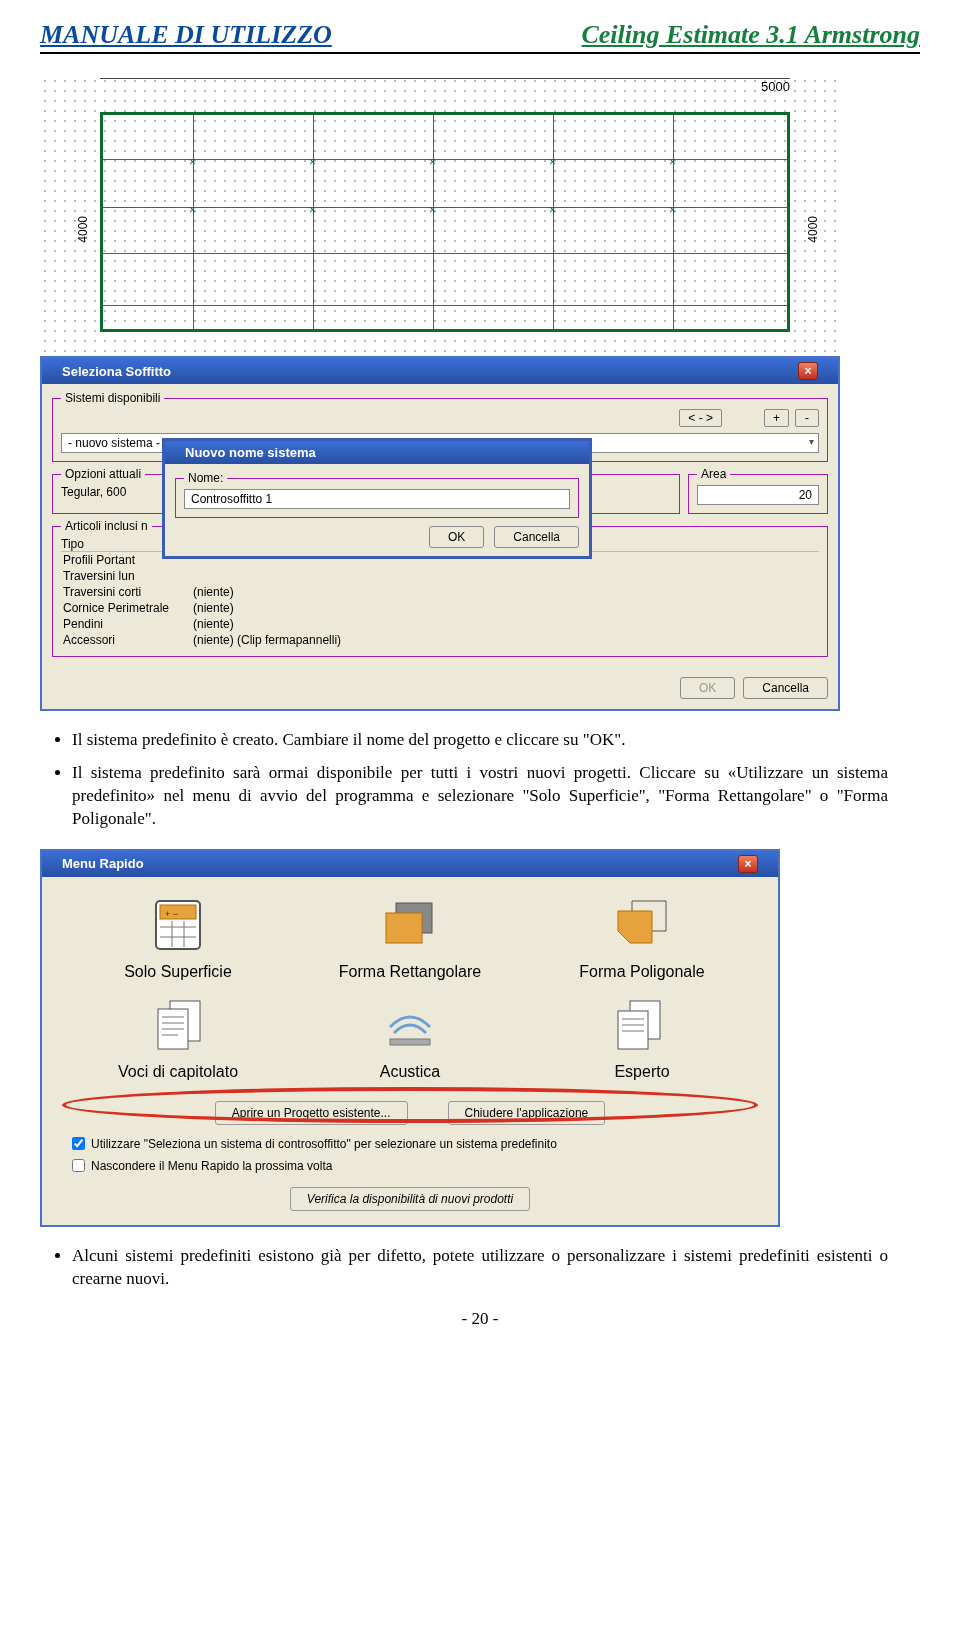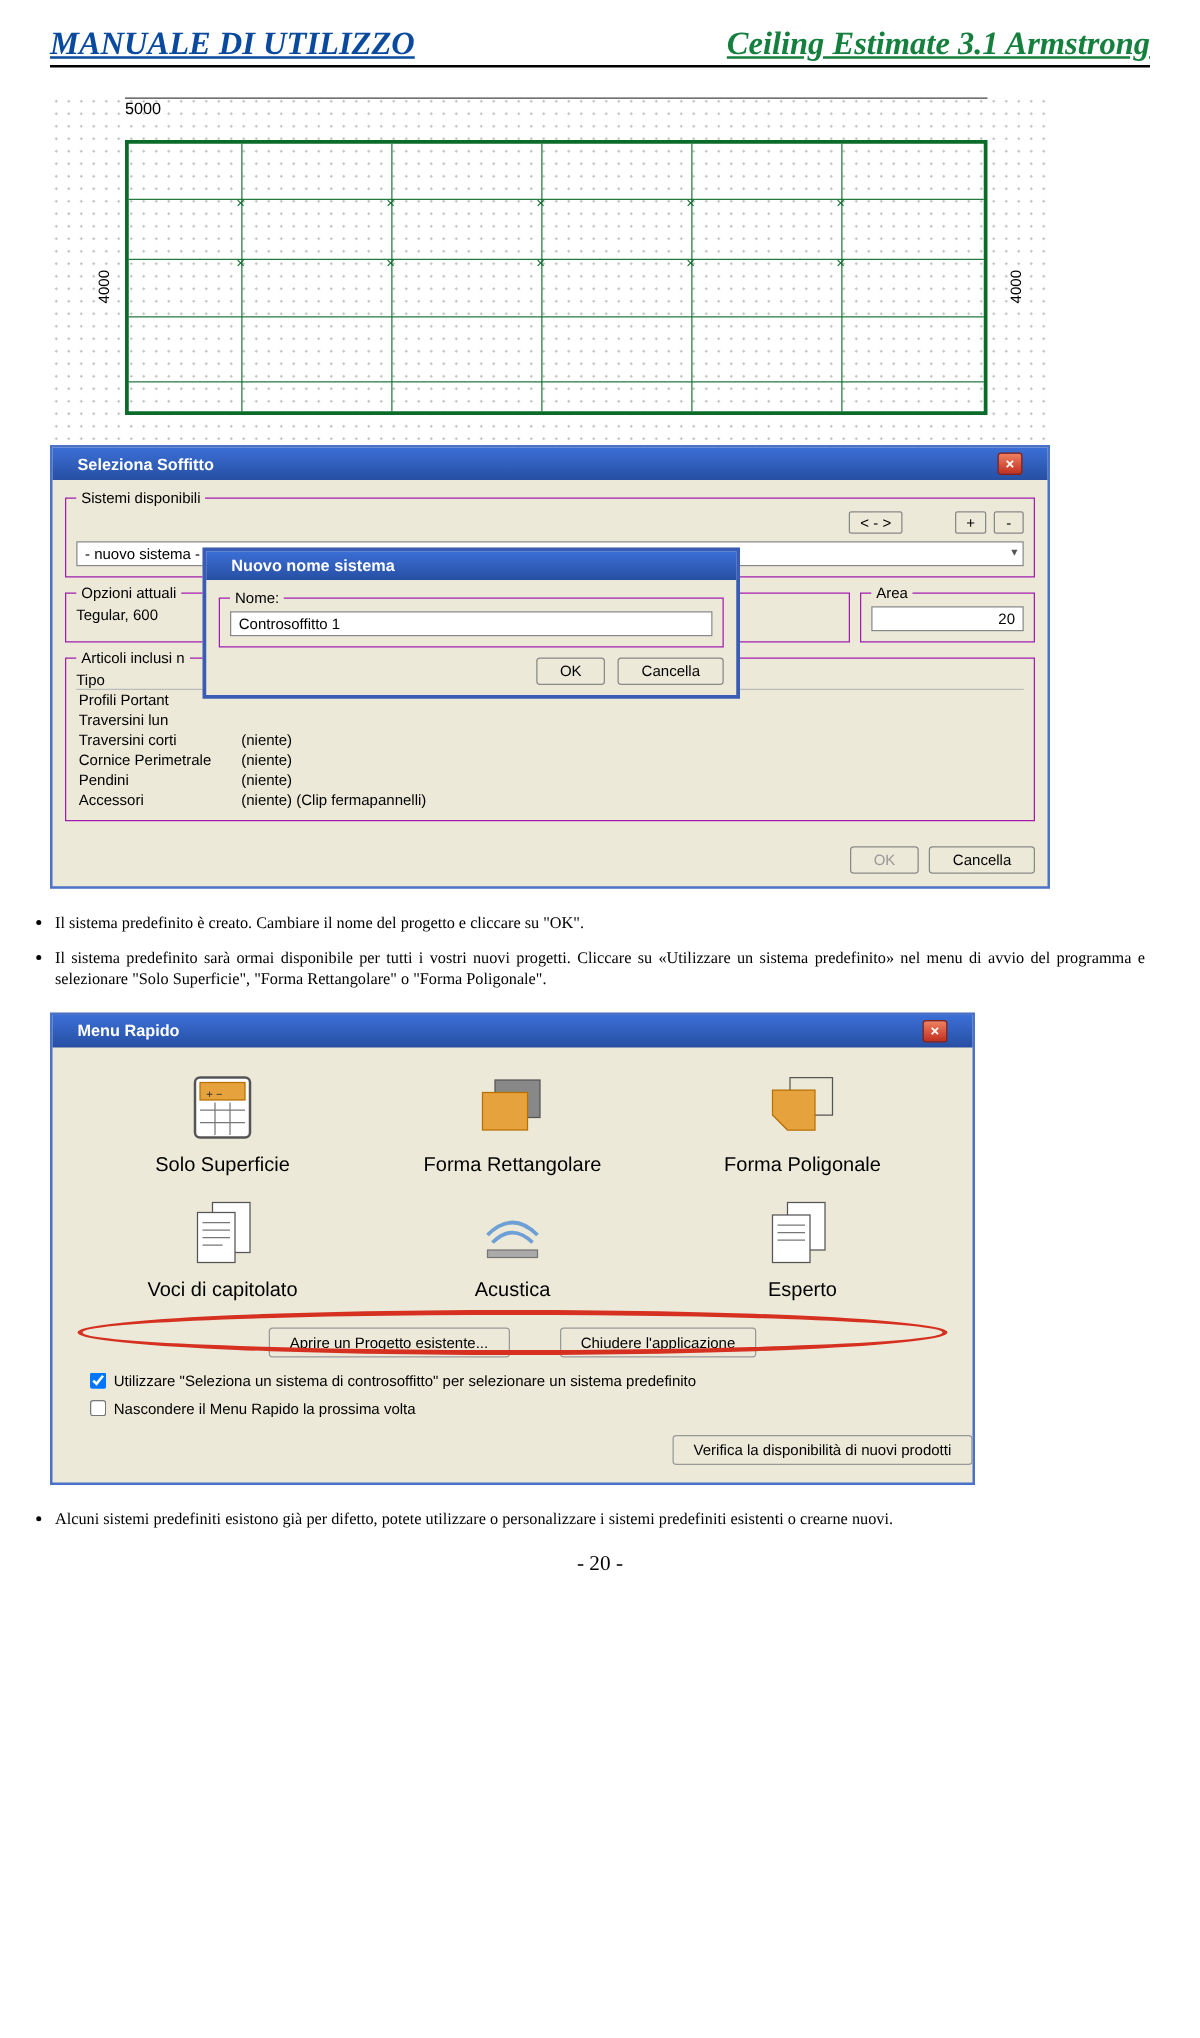--- a/index.html
+++ b/index.html
@@ -39,21 +39,21 @@
     position: relative;
     background: #fff;
     background-image: radial-gradient(circle, #bbb 0.8px, transparent 0.8px);
     background-size: 10px 10px;
     margin-top: 5px;
   }
   .dim-top {
     position: absolute;
     top: 2px; left: 60px; right: 50px;
     border-top: 1px solid #444;
-    text-align: left;
+    text-align: right;
     font-family: Arial, sans-serif;
     font-size: 13px;
   }
   .rect-outline {
     position: absolute;
     top: 36px; left: 60px; width: 690px; height: 220px;
     border: 3px solid #0a6b2a;
   }
   .ggrid { position: absolute; background: #0a6b2a; opacity: 0.9; }
   .dim-left, .dim-right {
@@ -159,21 +159,21 @@
     background: #ece9d8;
     border: 1px solid #888;
     border-radius: 3px;
     padding: 3px 18px;
     font-size: 12px;
     cursor: pointer;
   }
   .win-footer { display: flex; justify-content: flex-end; gap: 8px; padding: 6px 10px 10px; }
 
   
-  .bullets { margin: 18px 4px; font-size: 13px; line-height: 1.35; font-family: Liberation Serif, serif; }
+  .bullets { margin: 18px 32px; font-size: 17px; line-height: 1.35; font-family: Liberation Serif, serif; }
   .bullets li { margin: 6px 0 10px; text-align: justify; }
 
   
   .menu-rapido { width: 740px; margin-top: 6px; }
   .mr-grid {
     display: grid;
     grid-template-columns: repeat(3, 1fr);
     gap: 14px 20px;
     padding: 18px 30px 12px;
   }
@@ -211,21 +211,21 @@
     border-radius: 50%;
     pointer-events: none;
   }
   .mr-check {
     display: flex;
     align-items: center;
     gap: 6px;
     padding: 4px 30px;
     font-size: 12px;
   }
-  .mr-footer { display: flex; justify-content: flex-end; padding: 10px 0 14px; }
+  .mr-footer { display: flex; justify-content: center; padding: 10px 0 14px; font-style: italic; }
 
   .page-num { text-align: center; font-size: 17px; margin-top: 14px; }
 </style>
 </head>
 <body>
 
 <div class="doc-header">
   <span class="left">MANUALE DI UTILIZZO</span>
   <span class="right">Ceiling Estimate 3.1 Armstrong</span>
 </div>

